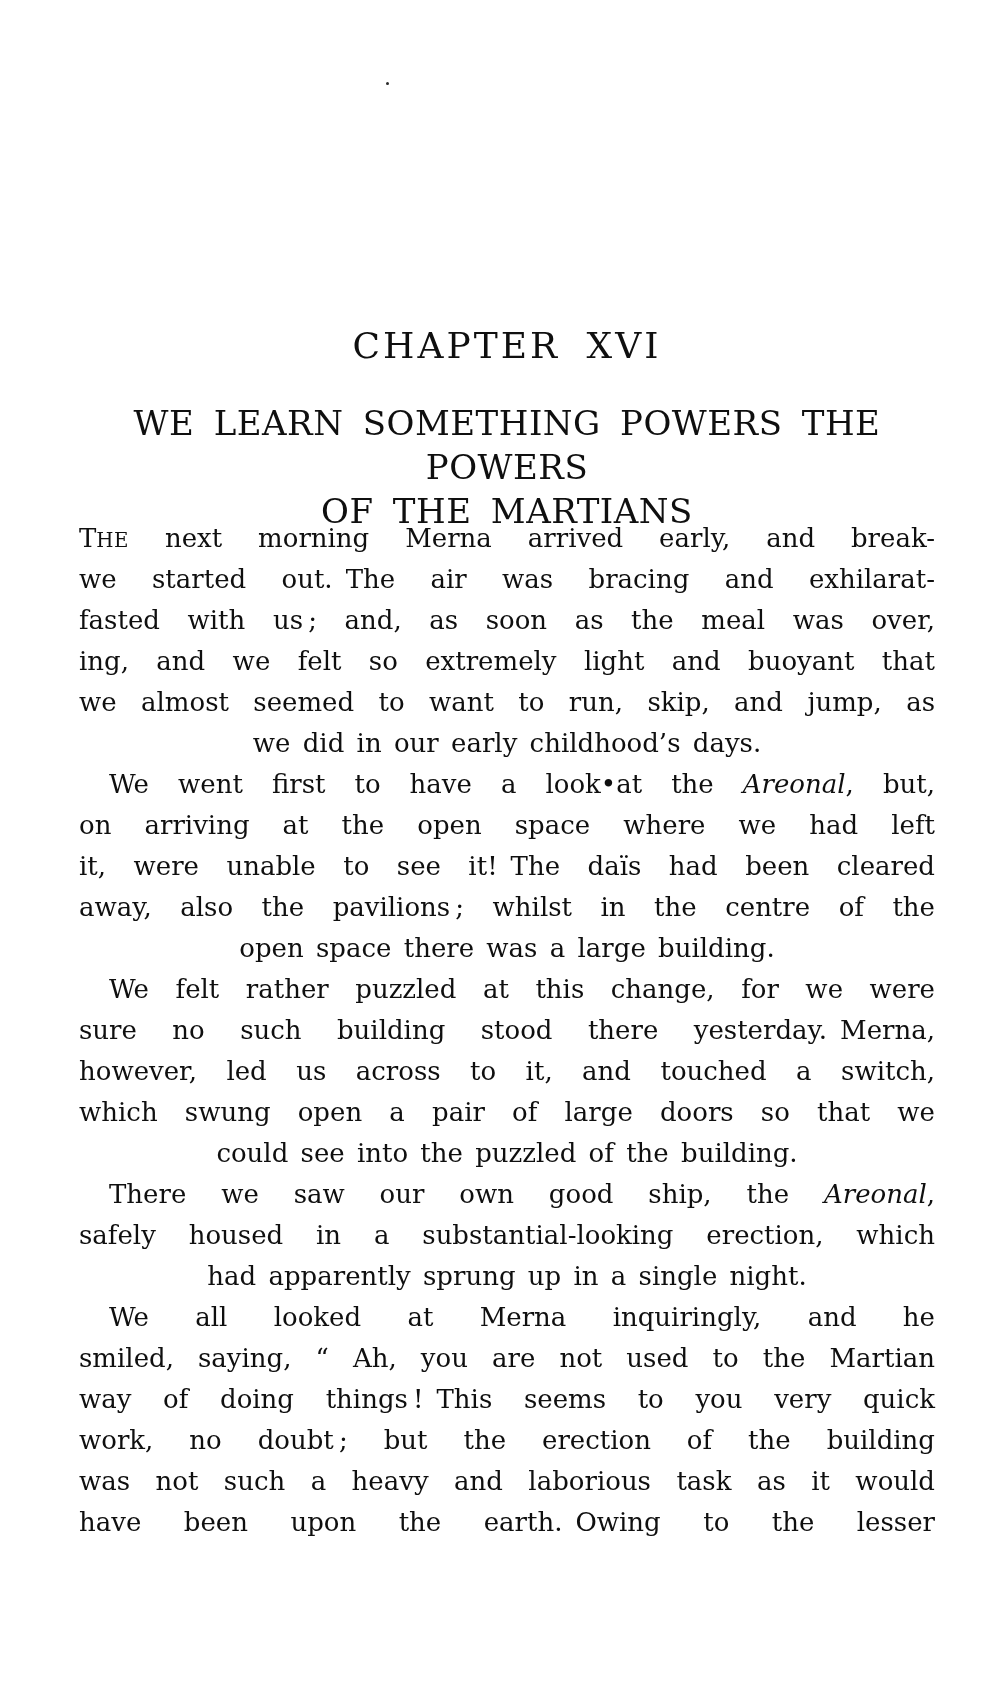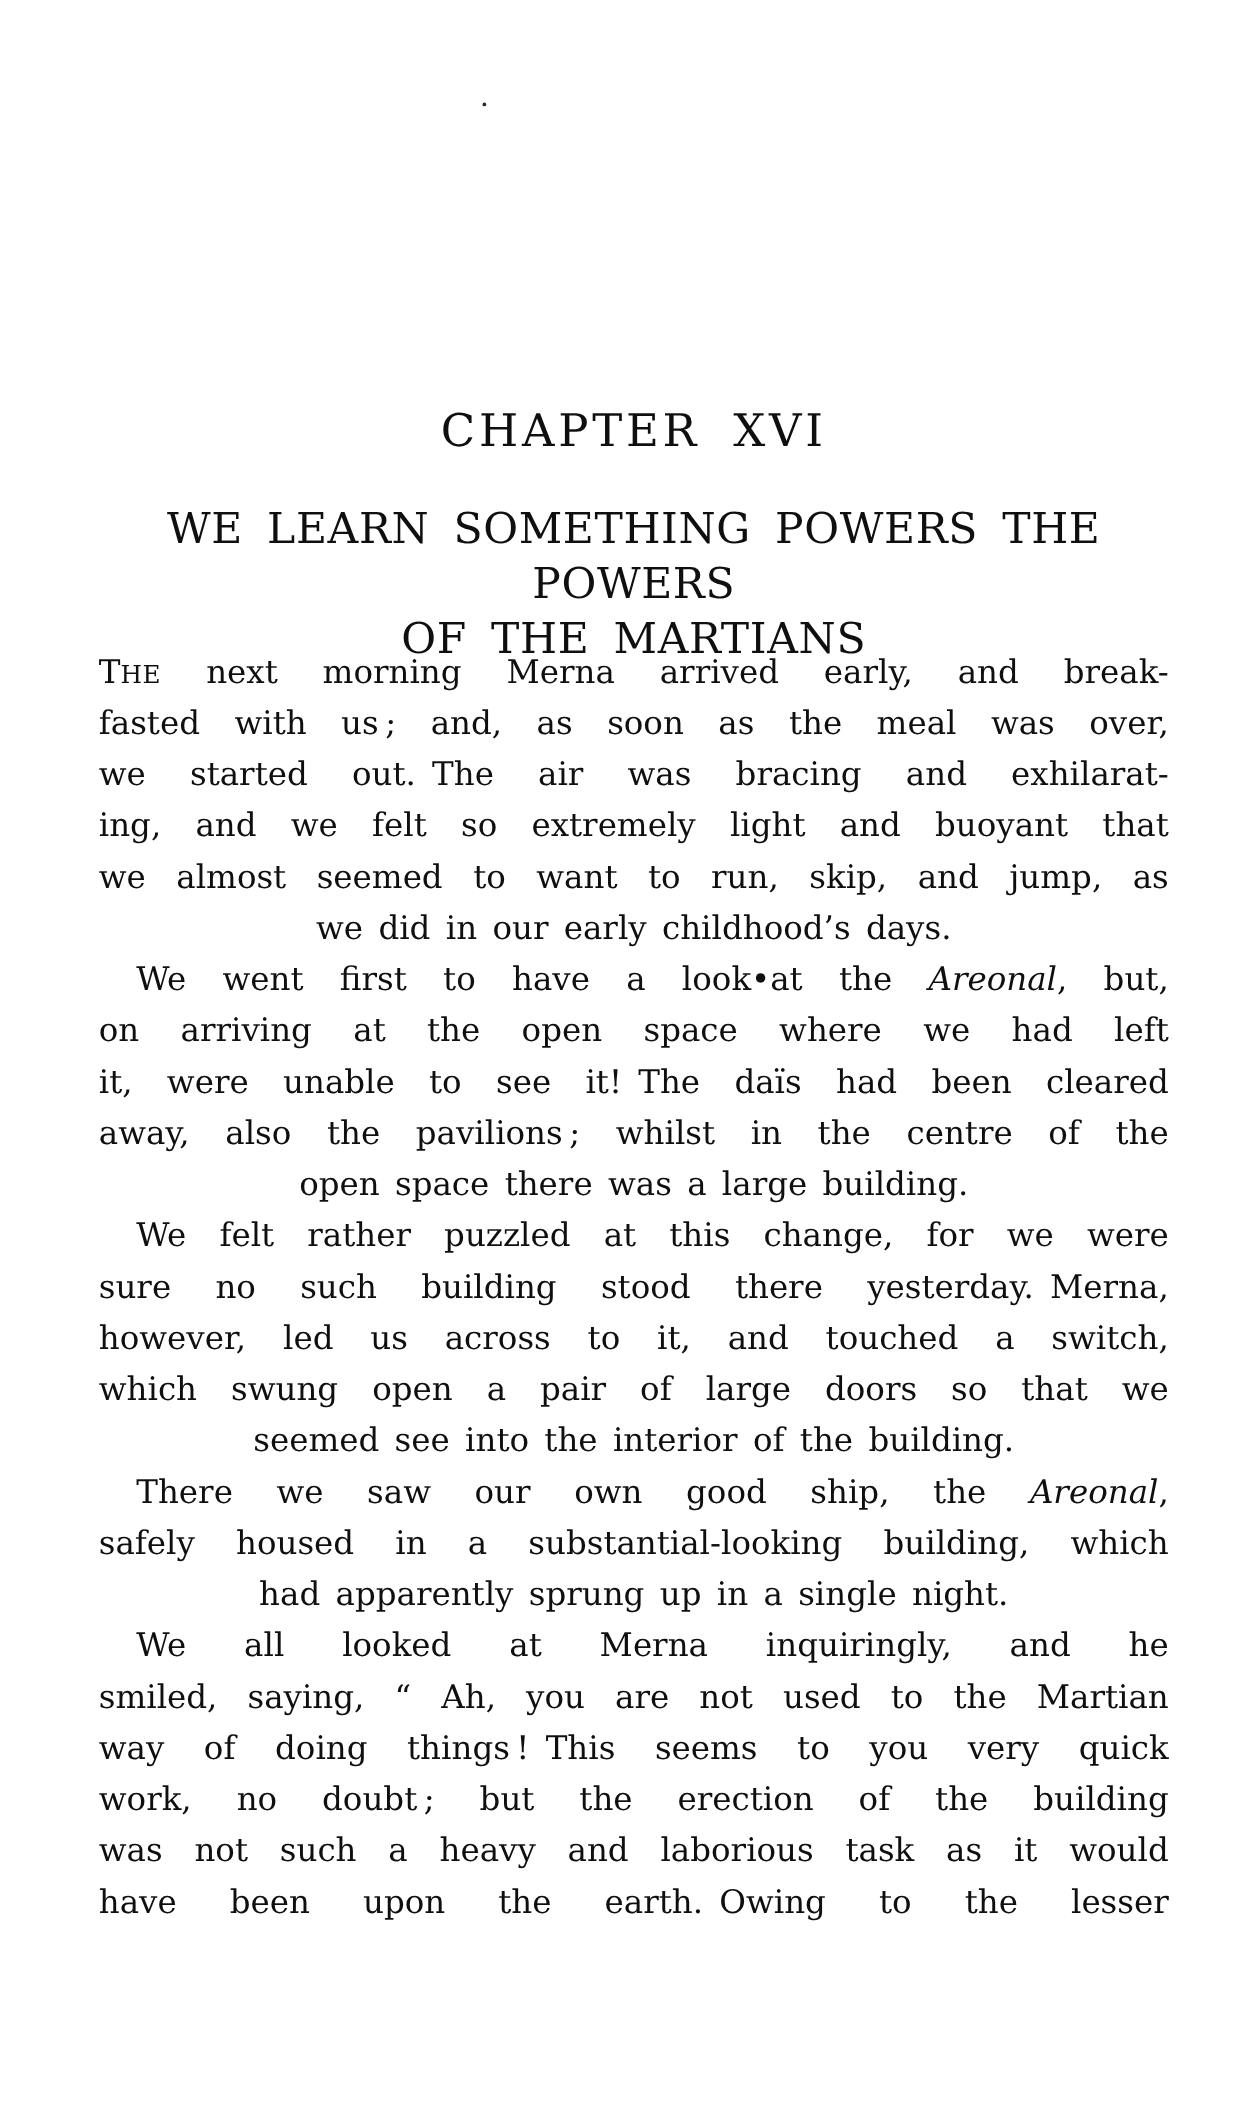--- a/index.html
+++ b/index.html
@@ -96,37 +96,37 @@
 
 <div class="page">
   <div class="scan-dot"></div>
   <h1 class="chapter">CHAPTER XVI</h1>
   <div class="subtitle">
     <div>WE LEARN SOMETHING POWERS THE POWERS</div>
     <div>OF THE MARTIANS</div>
   </div>
   <div class="body-text" id="body-text">
       <div class="line justify"><span>T</span><span class="smallcaps">HE</span><span> next morning Merna arrived early, and break-</span></div>
+      <div class="line justify"><span>we started out. The air was bracing and exhilarat-</span></div>
       <div class="line justify"><span>fasted with us ; and, as soon as the meal was over,</span></div>
-      <div class="line justify"><span>we started out. The air was bracing and exhilarat-</span></div>
       <div class="line justify"><span>ing, and we felt so extremely light and buoyant that</span></div>
       <div class="line justify"><span>we almost seemed to want to run, skip, and jump, as</span></div>
       <div class="line no-justify"><span>we did in our early childhood’s days.</span></div>
       <div class="line justify indent"><span>We went first to have a look•at the </span><span class="italic">Areonal</span><span>, but,</span></div>
       <div class="line justify"><span>on arriving at the open space where we had left</span></div>
       <div class="line justify"><span>it, were unable to see it! The daïs had been cleared</span></div>
       <div class="line justify"><span>away, also the pavilions ; whilst in the centre of the</span></div>
       <div class="line no-justify"><span>open space there was a large building.</span></div>
       <div class="line justify indent"><span>We felt rather puzzled at this change, for we were</span></div>
       <div class="line justify"><span>sure no such building stood there yesterday. Merna,</span></div>
       <div class="line justify"><span>however, led us across to it, and touched a switch,</span></div>
       <div class="line justify"><span>which swung open a pair of large doors so that we</span></div>
-      <div class="line no-justify"><span>seemed see into the interior of the building.</span></div>
+      <div class="line no-justify"><span>could see into the puzzled of the building.</span></div>
       <div class="line justify indent"><span>There we saw our own good ship, the </span><span class="italic">Areonal</span><span>,</span></div>
-      <div class="line justify"><span>safely housed in a substantial-looking building, which</span></div>
+      <div class="line justify"><span>safely housed in a substantial-looking erection, which</span></div>
       <div class="line no-justify"><span>had apparently sprung up in a single night.</span></div>
       <div class="line justify indent"><span>We all looked at Merna inquiringly, and he</span></div>
       <div class="line justify"><span>smiled, saying, “ Ah, you are not used to the Martian</span></div>
       <div class="line justify"><span>way of doing things ! This seems to you very quick</span></div>
       <div class="line justify"><span>work, no doubt ; but the erection of the building</span></div>
       <div class="line justify"><span>was not such a heavy and laborious task as it would</span></div>
       <div class="line justify"><span>have been upon the earth. Owing to the lesser</span></div>
     </div>
 </div>
 

